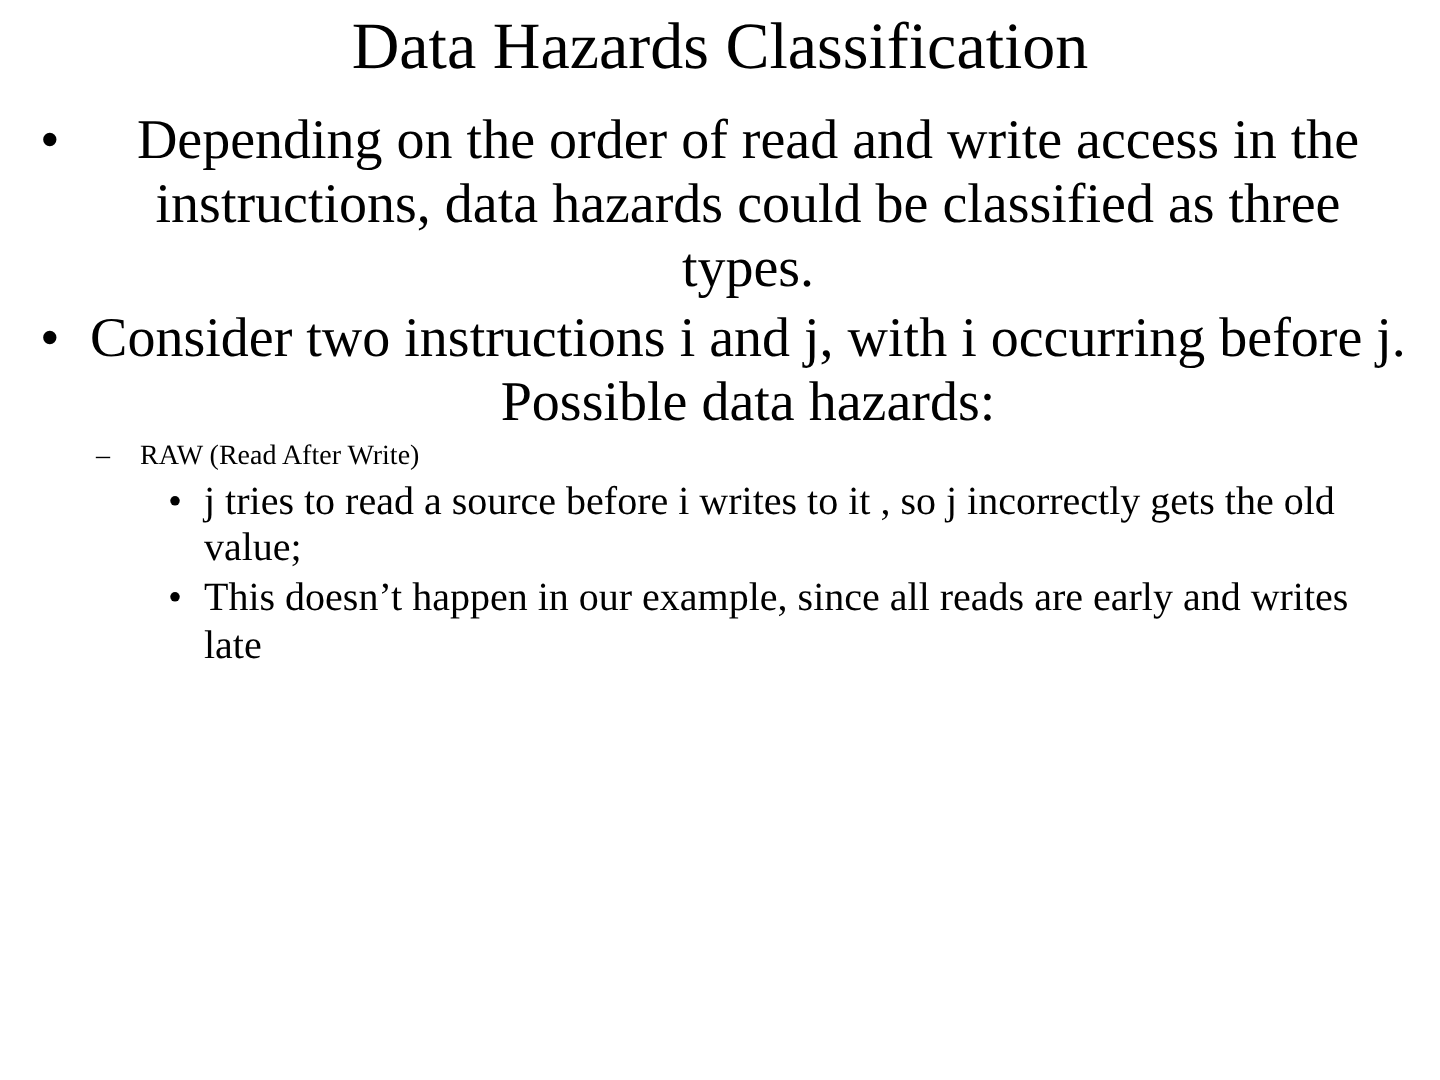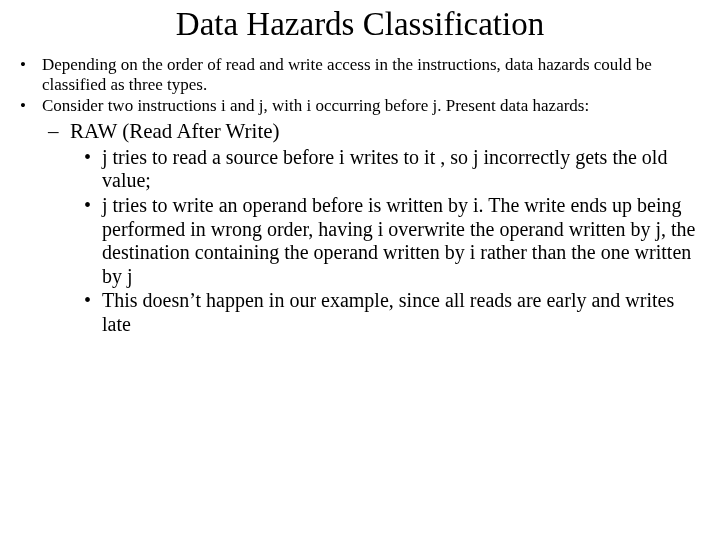--- a/index.html
+++ b/index.html
@@ -18,34 +18,35 @@
     box-sizing: border-box;
     padding: 4px 14px 6px 14px;
   }
   .title {
     font-size: 33px;
     text-align: center;
     margin: 2px 0 12px 0;
     font-weight: normal;
   }
   .lvl1 {
-    font-size: 17px;
+    font-size: 28px;
     line-height: 1.15;
     margin: 0 0 2px 0;
     padding-left: 28px;
     position: relative;
+    text-align: center;
   }
   .lvl1::before {
     content: "•";
     position: absolute;
     left: 6px;
     top: 0;
   }
   .lvl2 {
-    font-size: 21px;
+    font-size: 14px;
     line-height: 1.2;
     margin: 3px 0 2px 0;
     padding-left: 56px;
     position: relative;
   }
   .lvl2::before {
     content: "–";
     position: absolute;
     left: 34px;
     top: 0;
@@ -64,21 +65,20 @@
     top: 0;
   }
 </style>
 </head>
 <body>
 
 <div class="slide">
   <div class="title">Data Hazards Classification</div>
 
   <div class="lvl1">Depending on the order of read and write access in the instructions, data hazards could be classified as three types.</div>
-  <div class="lvl1">Consider two instructions i and j, with i occurring before j. Present data hazards:</div>
+  <div class="lvl1">Consider two instructions i and j, with i occurring before j. Possible data hazards:</div>
 
   <div class="lvl2">RAW (Read After Write)</div>
   <div class="lvl3">j tries to read a source before i writes to it , so j incorrectly gets the old value;</div>
 
-  <div class="lvl3">j tries to write an operand before is written by i. The write ends up being performed in wrong order, having i overwrite the operand written by j, the destination containing the operand written by i rather than the one written by j</div>
 
   <div class="lvl3">This doesn’t happen in our example, since all reads are early and writes late</div>
 </div>
 
 </body></html>

